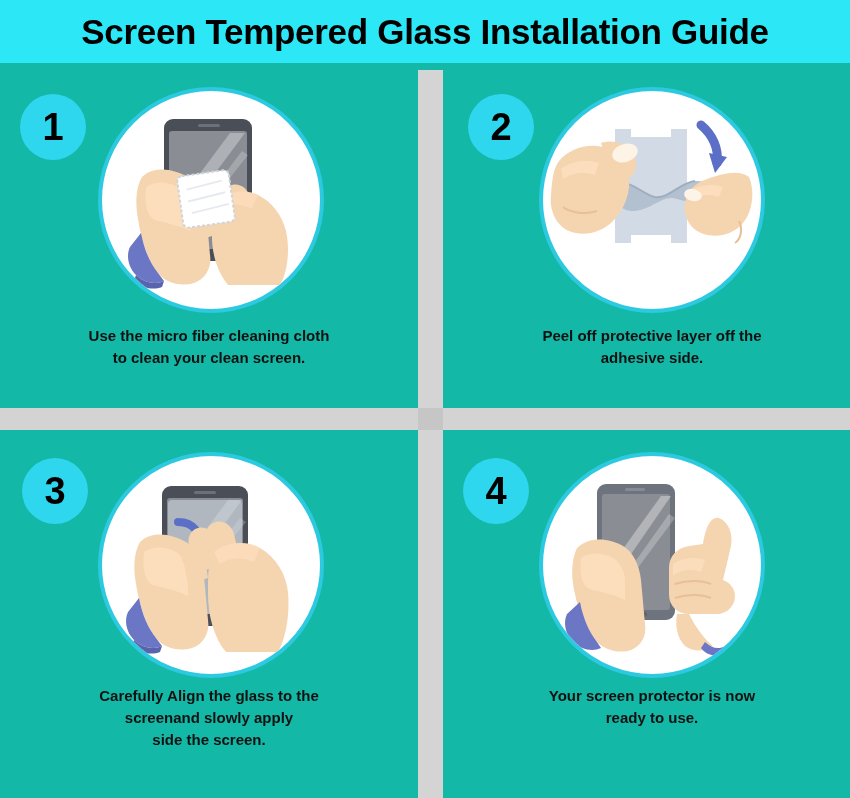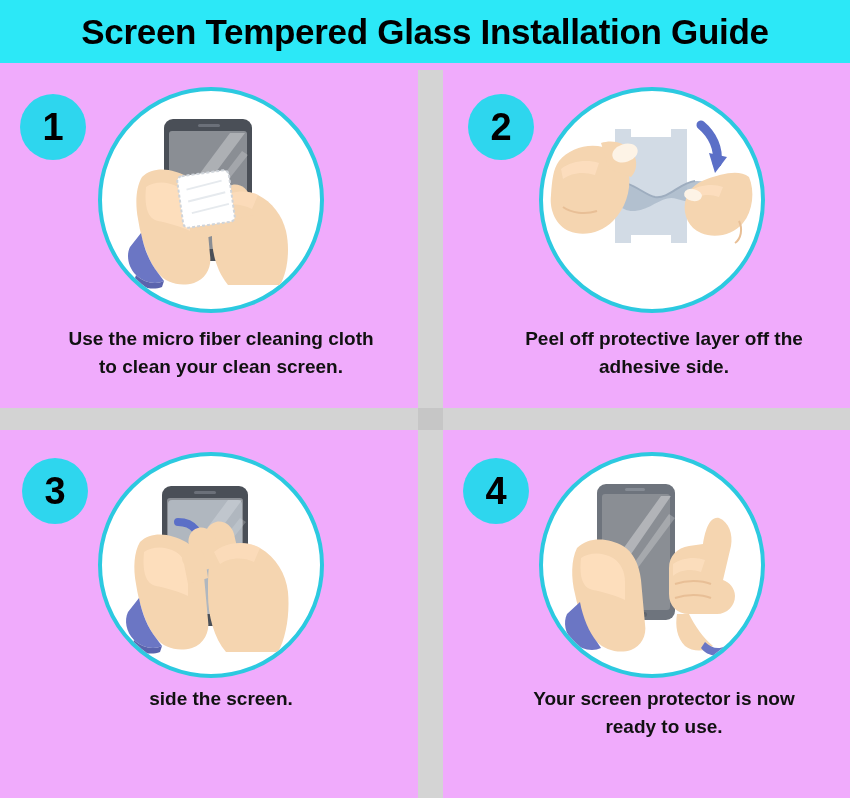--- a/index.html
+++ b/index.html
@@ -2,21 +2,21 @@
 <html><head>
 <meta charset="utf-8">
 <style>
   * { margin:0; padding:0; box-sizing:border-box; }
   html,body { width:850px; height:798px; }
   body {
     font-family:"Liberation Sans", sans-serif;
     background:#ffffff;
     overflow:hidden;
   }
-  #page { position:relative; width:850px; height:798px; background:#f0abfc;padding-left:16px; }
+  #page { position:relative; width:850px; height:798px; background:#14b8a6;padding-left:16px; }
 
   
   .header {
     position:absolute; left:0; top:0; width:850px; height:63px;
     background:#2ce8f7;
     display:flex; align-items:center; justify-content:center;
   }
   .header-title {
     font-size:35px; font-weight:bold; color:#000;
     letter-spacing:-0.3px; white-space:nowrap;
@@ -58,22 +58,22 @@
     position:absolute; width:226px; height:226px; border-radius:50%;
     border:4px solid #2cc9e0; background:#fff;
     overflow:hidden;
   }
   .panel-1 .circle { left:98px; top:17px; }
   .panel-2 .circle { left:96px; top:17px; }
   .panel-3 .circle { left:98px; top:12px; }
   .panel-4 .circle { left:96px; top:12px; }
 
   .caption {
-    position:absolute; left:20px; width:402px;
-    text-align:center; font-size:19px; font-weight:bold;
+    position:absolute; left:8px; width:402px;
+    text-align:center; font-size:15px; font-weight:bold;
     color:#111; line-height:1.45;
   }
   .panel-1 .caption { top:255px; }
   .panel-2 .caption { top:255px; }
   .panel-3 .caption { top:245px; }
   .panel-4 .caption { top:245px; }
   .caption .line { display:block; }
 
   
   .art { position:absolute; left:0; top:0; width:218px; height:218px; }
@@ -238,20 +238,22 @@
           <path d="M88,92 C84,84 88,74 96,72 C104,70 112,76 114,84
                    L118,110 L94,116 Z" fill="#f5d5b0"></path>
           <path d="M82,108 C78,102 80,94 86,92 C94,89 101,94 103,102
                    L106,122 L86,128 Z" fill="#f5d5b0"></path>
           <path d="M112,96 C124,86 144,84 158,92 L152,106
                    C140,100 126,102 118,108 Z" fill="#ffe0c0" opacity="0.6"></path>
         </g>
       </svg>
     </div>
     <div class="caption">
+      <span class="line">Carefully Align the glass to the</span>
+      <span class="line">screenand slowly apply</span>
       <span class="line">side the screen.</span>
     </div>
   </div>
 
   <div class="panel panel-4">
     <div class="badge">4</div>
     <div class="circle">
       <svg class="art" viewBox="0 0 218 218">
 
         <g>

